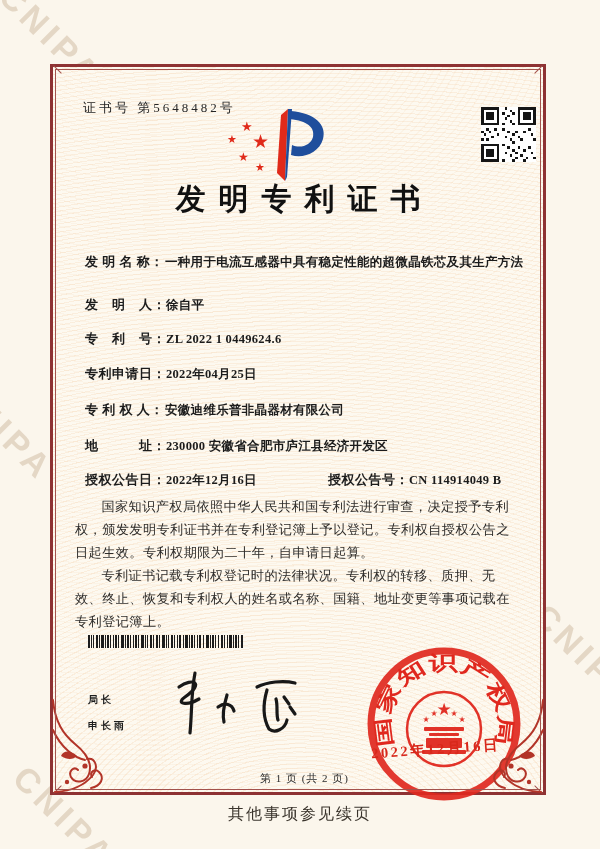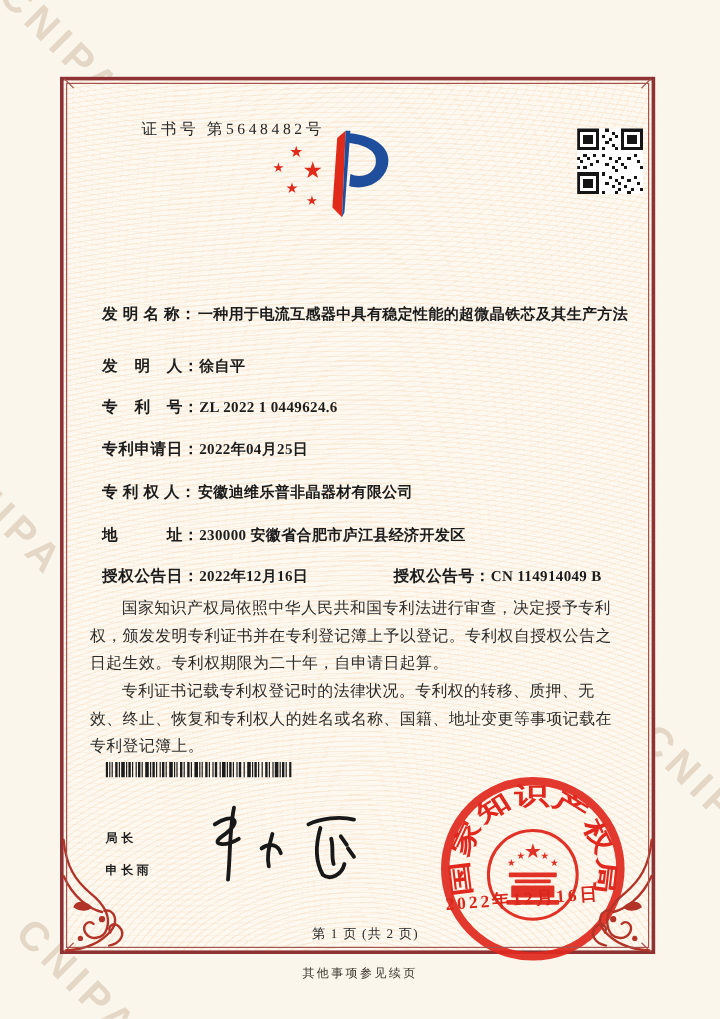--- a/index.html
+++ b/index.html
@@ -36,21 +36,21 @@
   .chamfer{position:absolute;width:11px;height:1px;background:#a3524c;}
   .ch-tl{left:-1px;top:2px;transform:rotate(45deg);}
   .ch-tr{right:-1px;top:2px;transform:rotate(-45deg);}
   .ch-bl{left:-1px;bottom:2px;transform:rotate(-45deg);}
   .ch-br{right:-1px;bottom:2px;transform:rotate(45deg);}
 
   .inner{position:absolute;inset:0;}
 
   .cert-no{
     position:absolute;left:30px;top:32px;font-size:13px;color:#262626;
-    letter-spacing:3px;font-weight:500;margin-left:35px;
+    letter-spacing:3px;font-weight:500;
   }
   .logo{position:absolute;left:172px;top:34px;width:104px;height:82px;}
   .qr{position:absolute;left:428px;top:40px;width:55px;height:55px;}
 
   .title{
     position:absolute;left:0;right:0;top:112px;text-align:center;
     font-size:30px;font-weight:bold;color:#111;
     letter-spacing:13px;text-indent:13px;
   }
 
@@ -81,21 +81,21 @@
     transform:rotate(-4deg);white-space:nowrap;
   }
 
   .pageno{
     position:absolute;left:0;right:0;top:704px;text-align:center;
     font-size:11px;color:#2b2b2b;letter-spacing:1px;margin-left:13px;
   }
 
   .note{
     position:absolute;left:0;right:0;top:804px;text-align:center;
-    font-size:10px;color:#3a342c;letter-spacing:2px;
+    font-size:16px;color:#3a342c;letter-spacing:2px;
   }
 
   .ornament{position:absolute;bottom:-2px;width:74px;height:98px;}
   .orn-right{right:-2px;}
   .orn-left{left:-2px;transform:scaleX(-1);}
 </style>
 </head>
 <body>
 
 <div class="page">
@@ -137,20 +137,21 @@
           <path fill-rule="evenodd" d="M0 0h7v7H0zM1 1h5v5H1z"></path>
             <rect x="2" y="2" width="3" height="3"></rect>
           <path fill-rule="evenodd" d="M14 0h7v7h-7zM15 1h5v5h-5z"></path>
             <rect x="16" y="2" width="3" height="3"></rect>
           <path fill-rule="evenodd" d="M0 14h7v7H0zM1 15h5v5H1z"></path>
             <rect x="2" y="16" width="3" height="3"></rect>
           <path d="M9 0h1v1H9zM11 1h1v1h-1zM8 2h1v1H8zM12 2h1v1h-1zM10 3h1v1h-1zM9 4h1v1H9zM11 5h1v1h-1zM8 6h1v1H8zM12 6h1v1h-1zM2 8h1v1H2zM5 8h1v1H5zM0 9h1v1H0zM3 9h1v1H3zM1 10h1v1H1zM6 10h1v1H6zM4 11h1v1H4zM2 12h1v1H2zM0 12h1v1H0zM8 8h1v1H8zM10 9h1v1h-1zM13 9h1v1h-1zM9 11h1v1H9zM12 10h1v1h-1zM11 12h1v1h-1zM14 11h1v1h-1zM16 9h1v1h-1zM18 8h1v1h-1zM15 12h1v1h-1zM19 10h1v1h-1zM20 12h1v1h-1zM12 13h1v1h-1zM8 14h1v1H8zM10 15h1v1h-1zM14 15h1v1h-1zM18 15h1v1h-1zM12 16h1v1h-1zM16 16h1v1h-1zM9 17h1v1H9zM13 17h1v1h-1zM19 17h1v1h-1zM11 18h1v1h-1zM15 18h1v1h-1zM17 19h1v1h-1zM13 19h1v1h-1zM8 20h1v1H8zM12 20h1v1h-1zM16 20h1v1h-1zM20 19h1v1h-1z"></path>
         </g>
       </svg>
 
+      <div class="title">发明专利证书</div>
 
       <div class="fields">
         <div class="frow" style="top:186px;">
           <span class="flabel">发 明 名 称：</span><span class="fvalue">一种用于电流互感器中具有稳定性能的超微晶铁芯及其生产方法</span>
         </div>
         <div class="frow" style="top:229px;">
           <span class="flabel">发　明　人：</span><span class="fvalue">徐自平</span>
         </div>
         <div class="frow" style="top:263px;">
           <span class="flabel">专　利　号：</span><span class="fvalue">ZL 2022 1 0449624.6</span>

